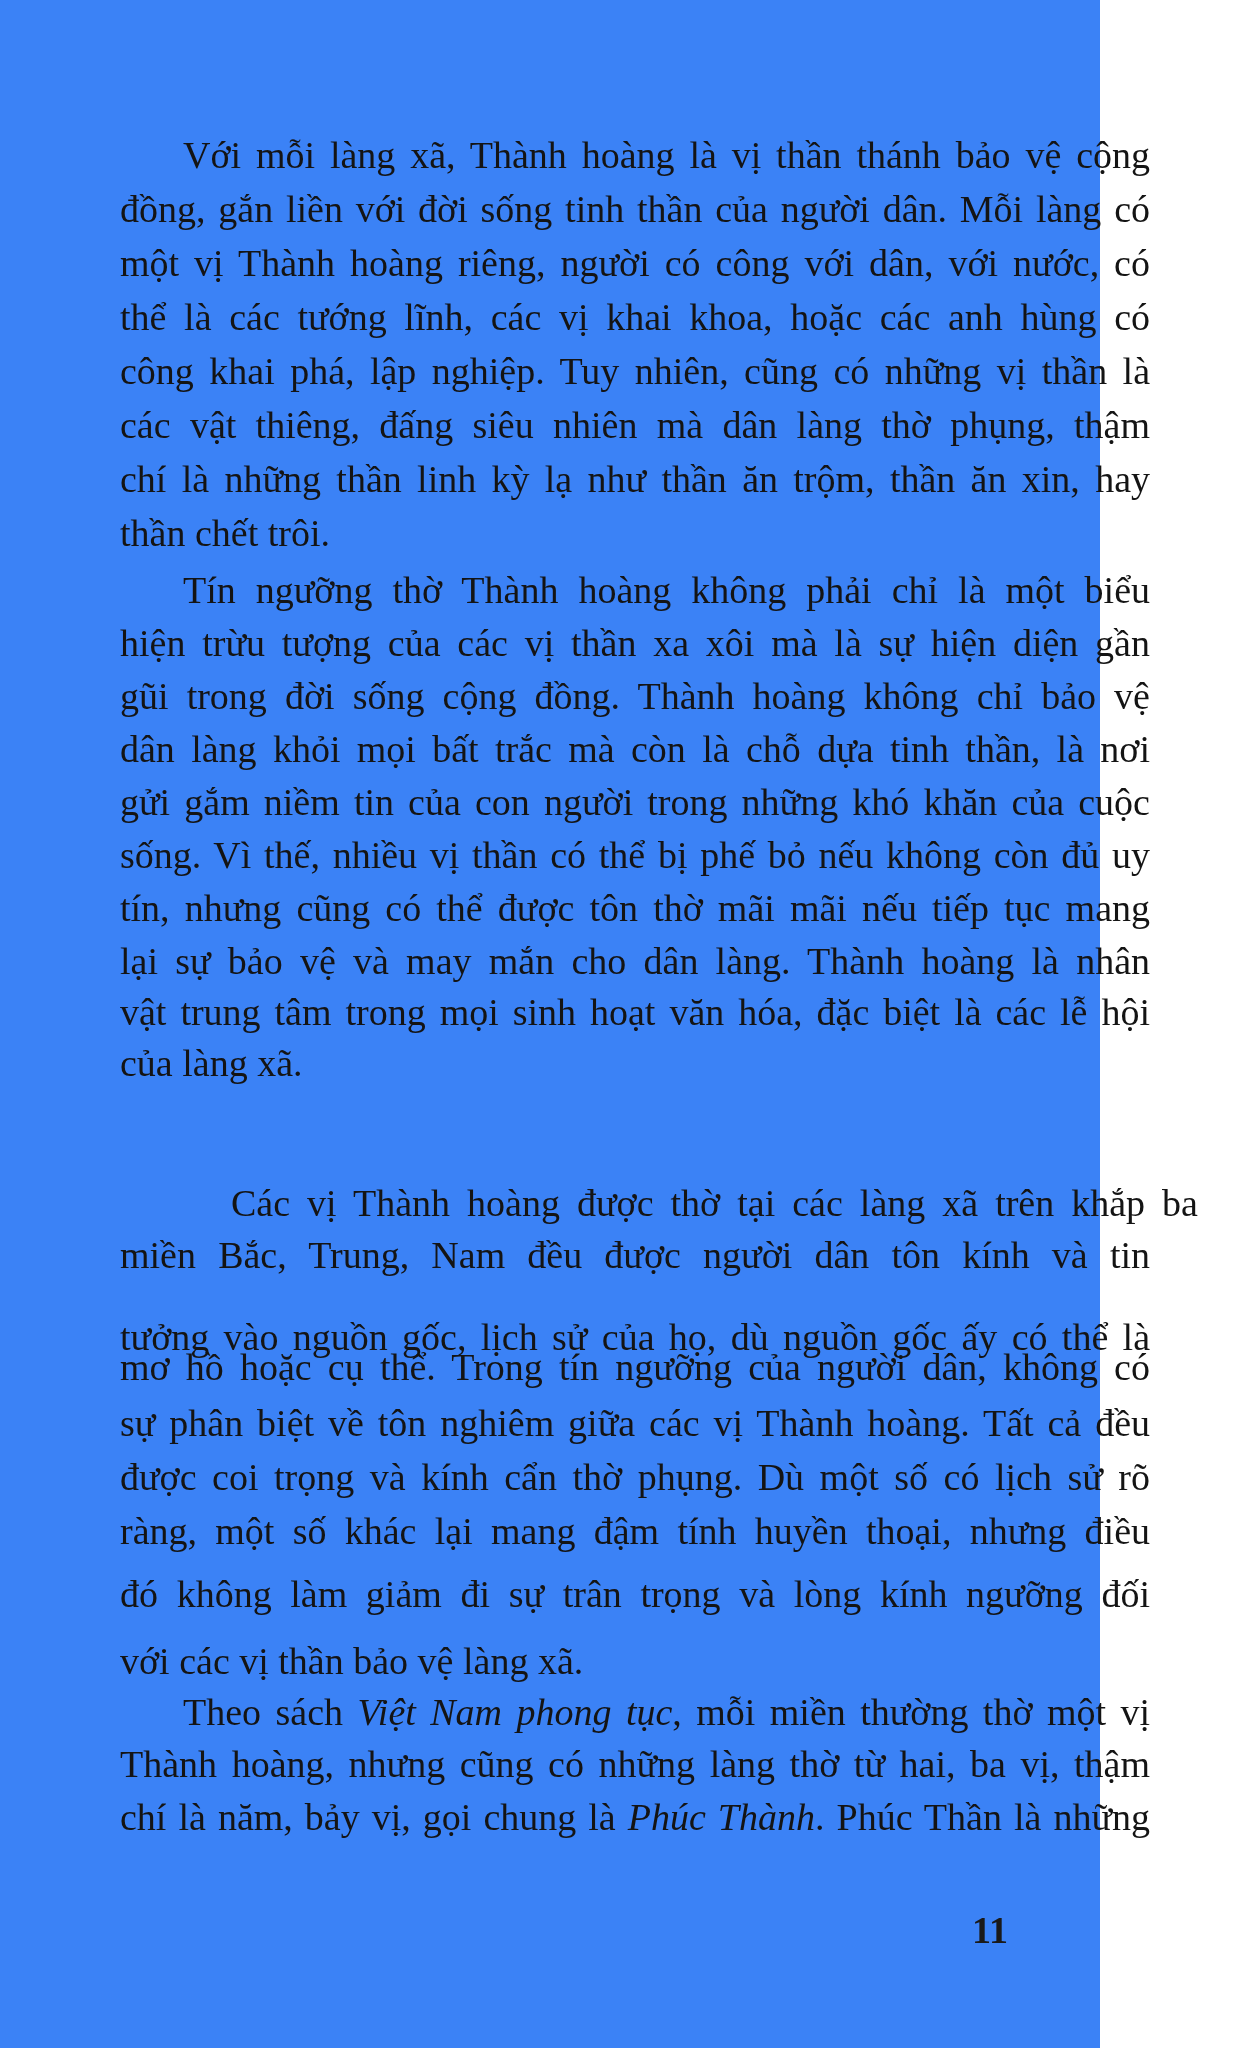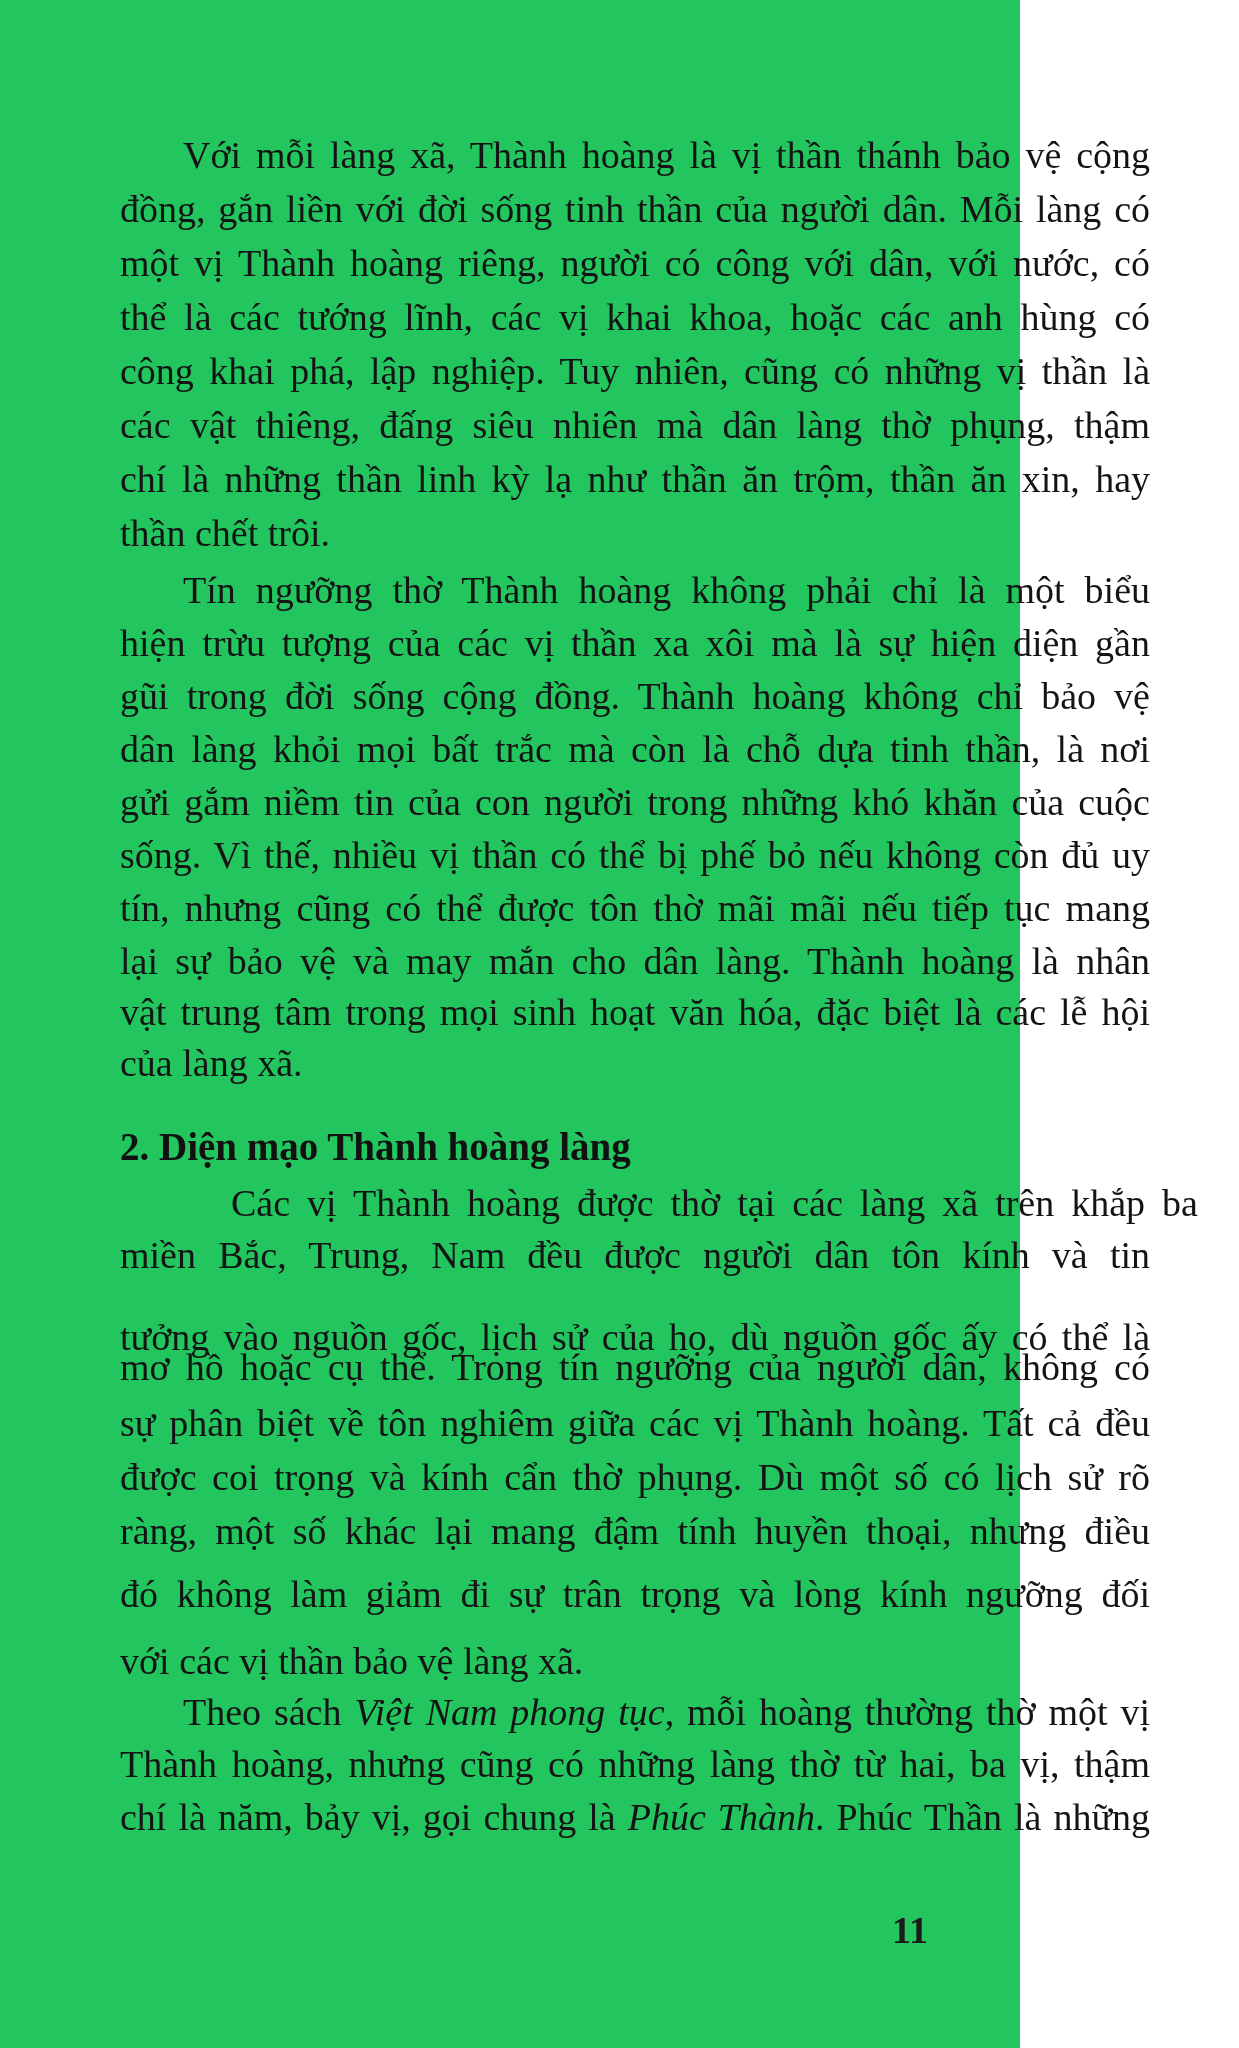--- a/index.html
+++ b/index.html
@@ -1,19 +1,19 @@
 <!DOCTYPE html>
 <html><head>
 <meta charset="utf-8">
 <style>
   html, body { margin: 0; padding: 0; background: #ffffff; }
   body { width: 1239px; height: 2048px; position: relative; overflow: hidden; }
   .page {
-    position: absolute; left: 0; top: 0; width: 1020px; height: 2048px;
-    background: #22c55e;
+    position: absolute; left: 0; top: 0; width: 1100px; height: 2048px;
+    background: #3b82f6;
     font-family: "Liberation Serif", "DejaVu Serif", serif;
     color: #141414;
   }
   .line {
     position: absolute;
     left: 120px;
     width: 1030px;
     height: 54px;
     line-height: 54px;
     font-size: 38px;
@@ -68,37 +68,36 @@
     <div class="line" style="top: 696px; white-space: normal; overflow: visible;">gũi trong đời sống cộng đồng. Thành hoàng không chỉ bảo vệ</div>
     <div class="line" style="top: 749px; white-space: normal; overflow: visible;">dân làng khỏi mọi bất trắc mà còn là chỗ dựa tinh thần, là nơi</div>
     <div class="line" style="top: 802px; white-space: normal; overflow: visible;">gửi gắm niềm tin của con người trong những khó khăn của cuộc</div>
     <div class="line" style="top: 855px; white-space: normal; overflow: visible;">sống. Vì thế, nhiều vị thần có thể bị phế bỏ nếu không còn đủ uy</div>
     <div class="line" style="top: 908px; white-space: normal; overflow: visible;">tín, nhưng cũng có thể được tôn thờ mãi mãi nếu tiếp tục mang</div>
     <div class="line" style="top: 961px; white-space: normal; overflow: visible;">lại sự bảo vệ và may mắn cho dân làng. Thành hoàng là nhân</div>
     <div class="line" style="top: 1012px; white-space: normal; overflow: visible;">vật trung tâm trong mọi sinh hoạt văn hóa, đặc biệt là các lễ hội</div>
     <div class="line last" style="top: 1063px; white-space: normal; overflow: visible;">của làng xã.</div>
   </div>
 
-  <div class="heading" style="top:1147px">2. Diện mạo Thành hoàng làng</div>
 
   <div>
     <div class="line indent" style="top: 1203px; white-space: normal; overflow: visible; margin-left: 48px;">Các vị Thành hoàng được thờ tại các làng xã trên khắp ba</div>
     <div class="line" style="top: 1255px; white-space: normal; overflow: visible;">miền Bắc, Trung, Nam đều được người dân tôn kính và tin</div>
     <div class="line" style="top: 1310px; white-space: normal; overflow: visible; margin-top: 27px;">tưởng vào nguồn gốc, lịch sử của họ, dù nguồn gốc ấy có thể là</div>
     <div class="line" style="top: 1367px; white-space: normal; overflow: visible;">mơ hồ hoặc cụ thể. Trong tín ngưỡng của người dân, không có</div>
     <div class="line" style="top: 1423px; white-space: normal; overflow: visible;">sự phân biệt về tôn nghiêm giữa các vị Thành hoàng. Tất cả đều</div>
     <div class="line" style="top: 1477px; white-space: normal; overflow: visible;">được coi trọng và kính cẩn thờ phụng. Dù một số có lịch sử rõ</div>
     <div class="line" style="top: 1531px; white-space: normal; overflow: visible;">ràng, một số khác lại mang đậm tính huyền thoại, nhưng điều</div>
     <div class="line" style="top: 1594px; white-space: normal; overflow: visible;">đó không làm giảm đi sự trân trọng và lòng kính ngưỡng đối</div>
     <div class="line last" style="top: 1653px; white-space: normal; overflow: visible; margin-top: 8px;">với các vị thần bảo vệ làng xã.</div>
   </div>
 
   <div>
     <div class="line indent" style="top: 1712px; white-space: normal; overflow: visible;">
-      <span>Theo sách </span><em>Việt Nam phong tục</em><span>, mỗi hoàng thường thờ một vị</span>
+      <span>Theo sách </span><em>Việt Nam phong tục</em><span>, mỗi miền thường thờ một vị</span>
     </div>
     <div class="line" style="top: 1764px; white-space: normal; overflow: visible;">Thành hoàng, nhưng cũng có những làng thờ từ hai, ba vị, thậm</div>
     <div class="line" style="top: 1817px; white-space: normal; overflow: visible;">
       <span>chí là năm, bảy vị, gọi chung là </span><em>Phúc Thành</em><span>. Phúc Thần là những</span>
     </div>
   </div>
 
   <div class="pagenum" style="top:1930px">11</div>
 </div>
 

